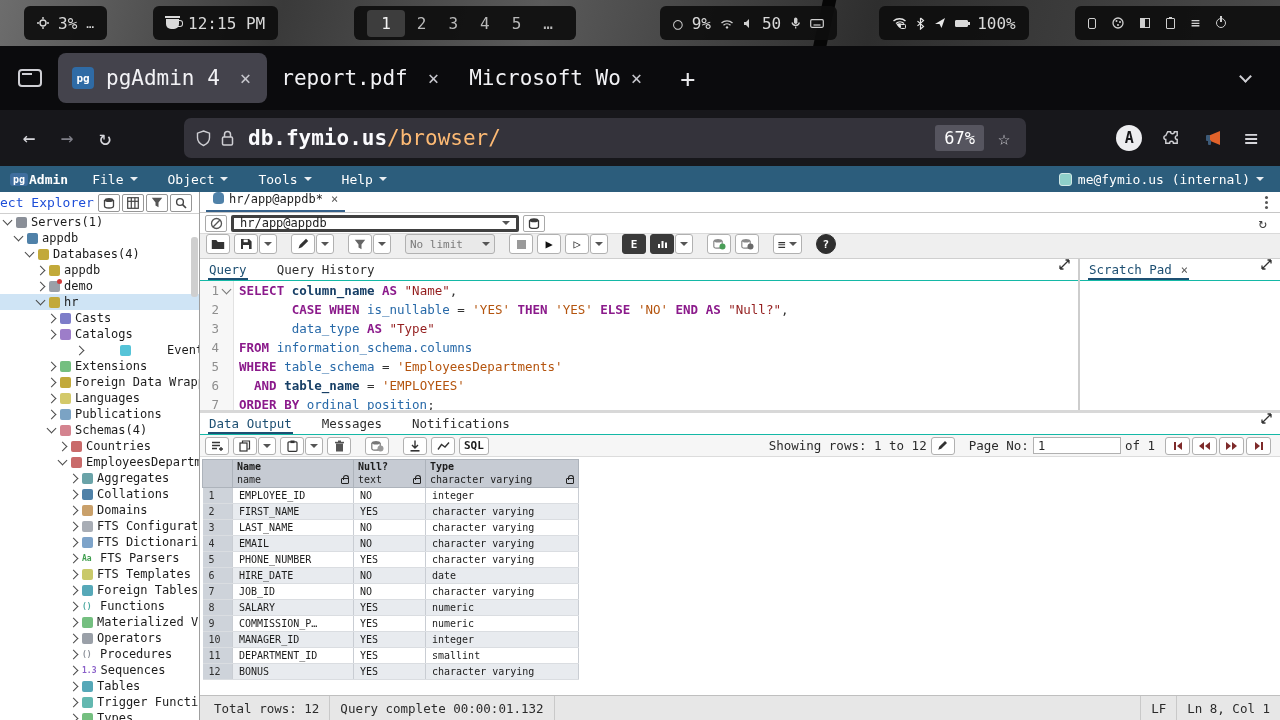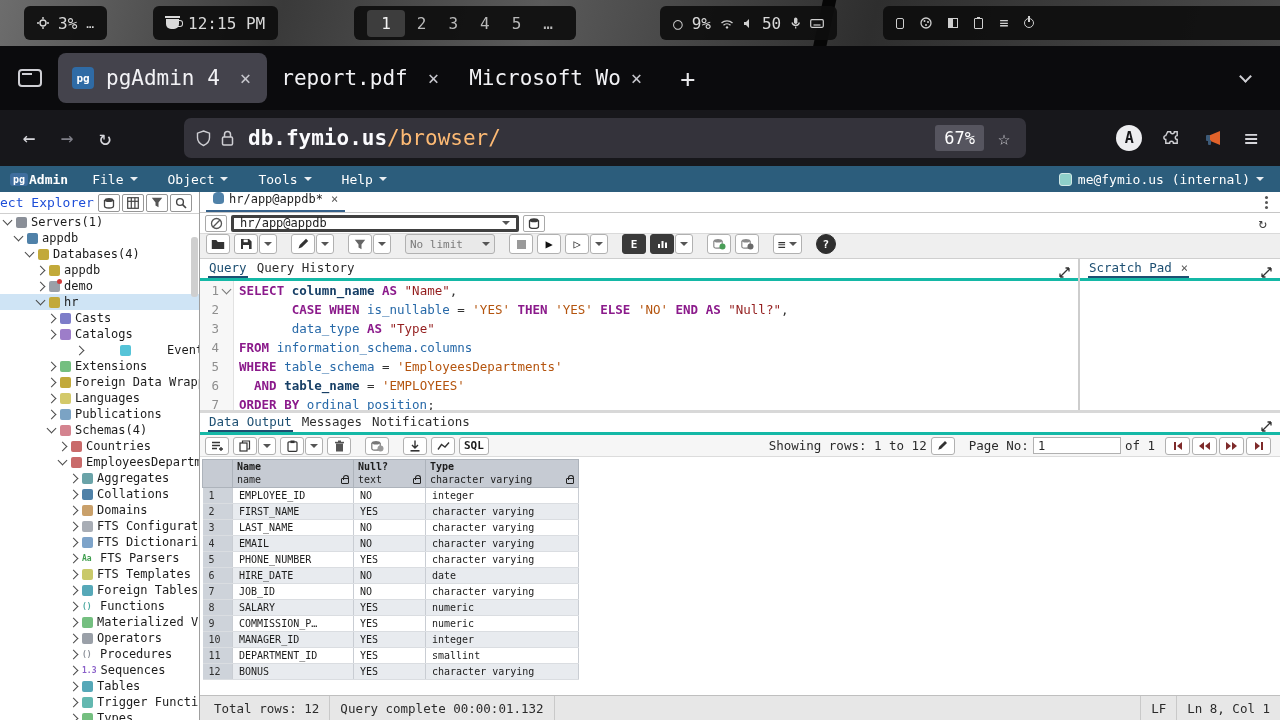--- a/index.html
+++ b/index.html
@@ -101,21 +101,21 @@
   .tbcar{min-width:15px}
   .tbbtn.dark{background:#3a3a3a;color:#fff;border-color:#3a3a3a;font-weight:bold}
   .tbbtn.round{border-radius:50%;width:20px;min-width:20px;background:#2f2f2f;color:#fff;border-color:#2f2f2f;font-weight:bold}
   .limitsel{width:90px;justify-content:space-between;background:#e9e9e9;color:#7a7a7a}
   .stopsq{width:9px;height:9px;background:#9a9a9a}
   .playtri{color:#111;font-size:12px}
   .sep{width:6px}
 
   .editorsplit{height:154px;flex:none;display:flex;border-bottom:3px solid #d8d8d8;min-height:0}
   .editorpane{flex:1;display:flex;flex-direction:column;min-width:0}
-  .panetabs{height:22px;flex:none;display:flex;align-items:flex-end;gap:8px;padding:0 8px;border-bottom:3px solid #14b8a6;font-size:12.5px;color:#2e2e2e;white-space:nowrap}
+  .panetabs{height:22px;flex:none;display:flex;align-items:flex-start;gap:28px;padding:0 8px;border-bottom:1px solid #14b8a6;font-size:12.5px;color:#2e2e2e;white-space:nowrap}
   .ptab{padding:3px 1px 1px;border-bottom:2px solid transparent}
   .ptab.active{color:#1d4f72;border-bottom-color:#1d4f72}
   .expand{margin-left:auto;flex:none}
   .editor{flex:1;overflow:hidden;font-size:12.5px}
   .sql-row{display:flex;height:19px;line-height:19px}
   .gut{flex:none;width:34px;display:flex;background:#f7f7f7;border-right:1px solid #e2e2e2}
   .ln{flex:1;text-align:right;color:#8f8f8f;padding-right:2px}
   .fold{width:7px;height:7px;border-right:1.5px solid #777;border-bottom:1.5px solid #777;transform:rotate(45deg);margin:5px 3px 0 2px;flex:none}
   .foldsp{width:12px;flex:none}
   .code{white-space:pre;padding-left:5px;color:#222}
@@ -214,20 +214,42 @@
             <rect x="4" y="0.5" width="3.4" height="6.5" rx="1.7" fill="#cfcfcf"></rect>
             <path d="M2 5.5a3.8 3.8 0 007.4 0M5.7 9.5v2" fill="none" stroke="#cfcfcf" stroke-width="1.2"></path>
           </svg>
         </span>
       <span class="sysico">
           <svg width="14" height="9">
             <rect x="0.7" y="0.7" width="12.6" height="7.6" rx="1.2" fill="none" stroke="#cfcfcf" stroke-width="1.2"></rect>
             <line x1="3.5" y1="6" x2="10.5" y2="6" stroke="#cfcfcf" stroke-width="1.2"></line>
           </svg>
         </span>
+    </div>
+    <div class="pill" style="margin-left:42px">
+      <span class="sysico">
+          <svg width="15" height="12">
+            <path d="M1.5 4a9 9 0 0112 0" fill="none" stroke="#e6e6e6" stroke-width="1.4"></path>
+            <path d="M4 6.4a6 6 0 018 0" fill="none" stroke="#e6e6e6" stroke-width="1.4"></path>
+            <path d="M7.5 11L4.5 7.5a4 4 0 016 0z" fill="#e6e6e6"></path>
+            <rect x="8.5" y="7.5" width="5" height="4" rx="0.8" fill="#1a1a1a" stroke="#e6e6e6" stroke-width="1"></rect>
+          </svg>
+        </span>
+      <span class="sysico">
+          <svg width="9" height="13">
+            <path d="M4.5 1v11l3-2.6-6-5.3M4.5 1l3 2.6-6 5.3" fill="none" stroke="#e6e6e6" stroke-width="1.2"></path>
+          </svg>
+        </span>
+      <span class="sysico">
+          <svg width="12" height="12">
+            <path d="M1 7L11 1 7.5 11 5.5 7z" fill="#e6e6e6"></path>
+          </svg>
+        </span>
+      <span class="batt"></span>
+      <span>100%</span>
     </div>
     <div class="pill" style="margin-left:46px;gap:16px;border-radius:6px 0 0 6px;flex:1">
       <span class="phoneic"></span>
       <span class="sysico">
           <svg width="12" height="12">
             <circle cx="6" cy="6" r="5" fill="none" stroke="#cfcfcf" stroke-width="1.3"></circle>
             <circle cx="4.5" cy="4" r="1" fill="#cfcfcf"></circle>
             <circle cx="8" cy="5" r="1" fill="#cfcfcf"></circle>
             <circle cx="6" cy="8" r="1" fill="#cfcfcf"></circle>
           </svg>

